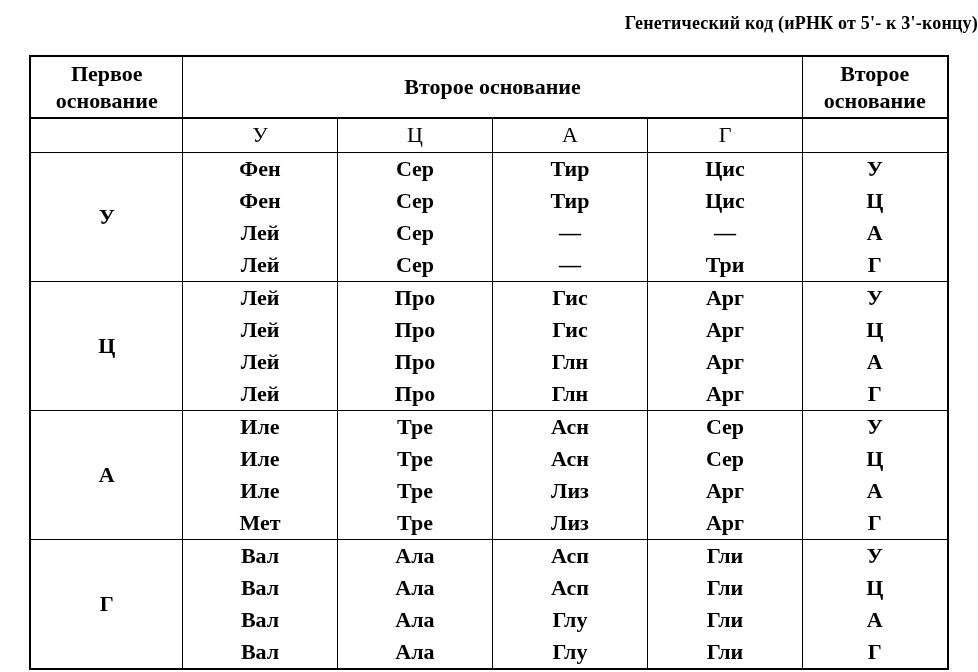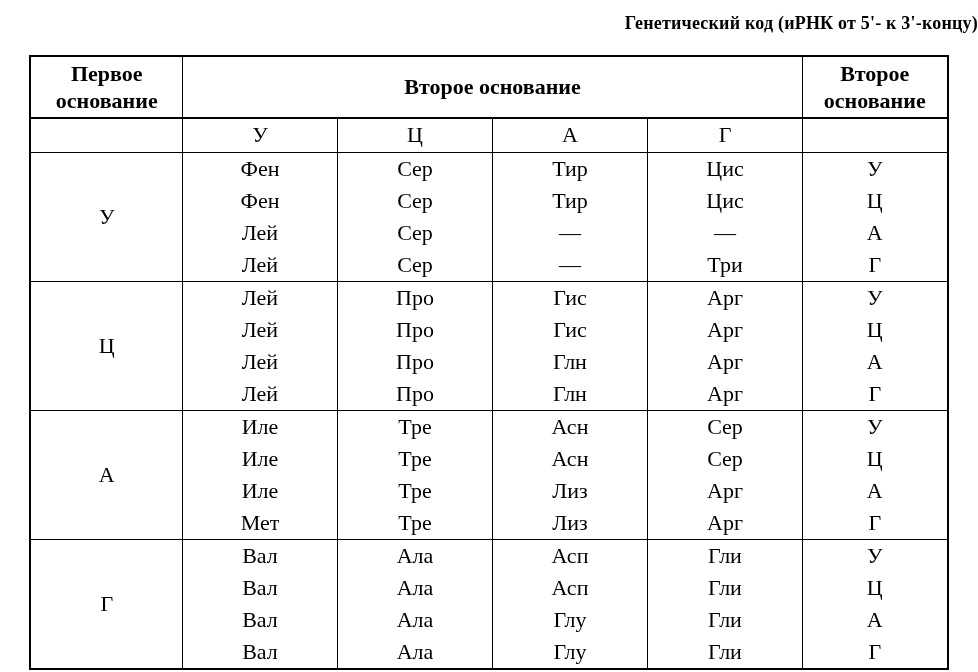--- a/index.html
+++ b/index.html
@@ -39,21 +39,21 @@
     font-weight: bold;
     line-height: 1.25;
     border-bottom-width: 2px;
   }
   tr.header-row th.first-col, tr.header-row th.third-col {
     padding: 0 6px;
   }
   tr.subheader-row { height: 34px; }
   tr.subheader-row td { font-weight: normal; }
   tr.group-row { height: 128px; }
-  tr.group-row td { font-weight: normal; }
+  tr.group-row td { font-weight: bold; }
   .stack .line {
     height: 32px;
     line-height: 32px;
   }
   .first-base-cell { font-size: 22px; }
 </style>
 </head>
 <body>
 
 <div class="page-title">Генетический код (иРНК от 5'- к 3'-концу)</div>

